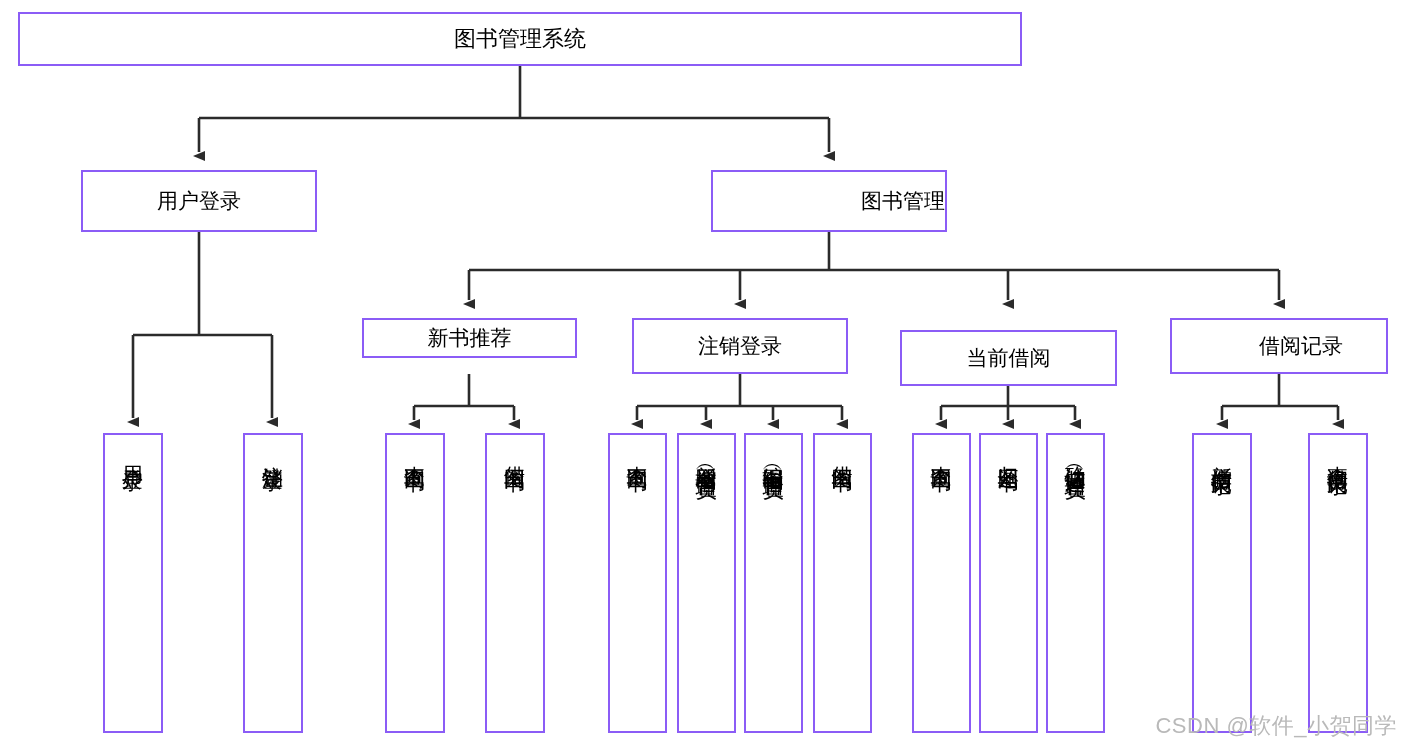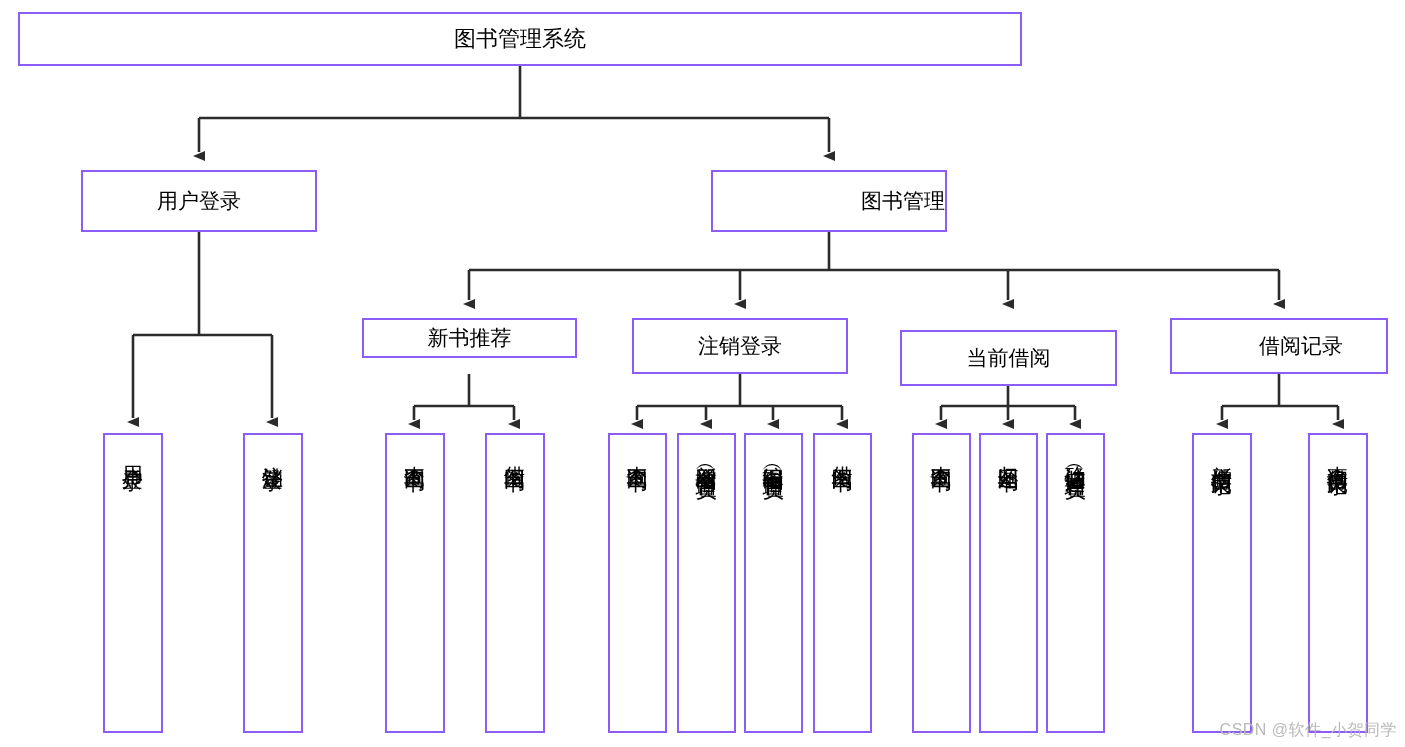--- a/index.html
+++ b/index.html
@@ -55,21 +55,21 @@
     text-orientation: upright;
     font-size: 21px;
     letter-spacing: 2px;
     line-height: 1;
     white-space: nowrap;
   }
   .watermark {
     position: absolute;
     right: 8px;
     bottom: 6px;
-    font-size: 16px;
+    font-size: 22px;
     color: #b9b9b9;
     letter-spacing: 0.5px;
     user-select: none;
     pointer-events: none;
   }
 </style>
 </head>
 <body>
 
 <div id="diagram-root">

